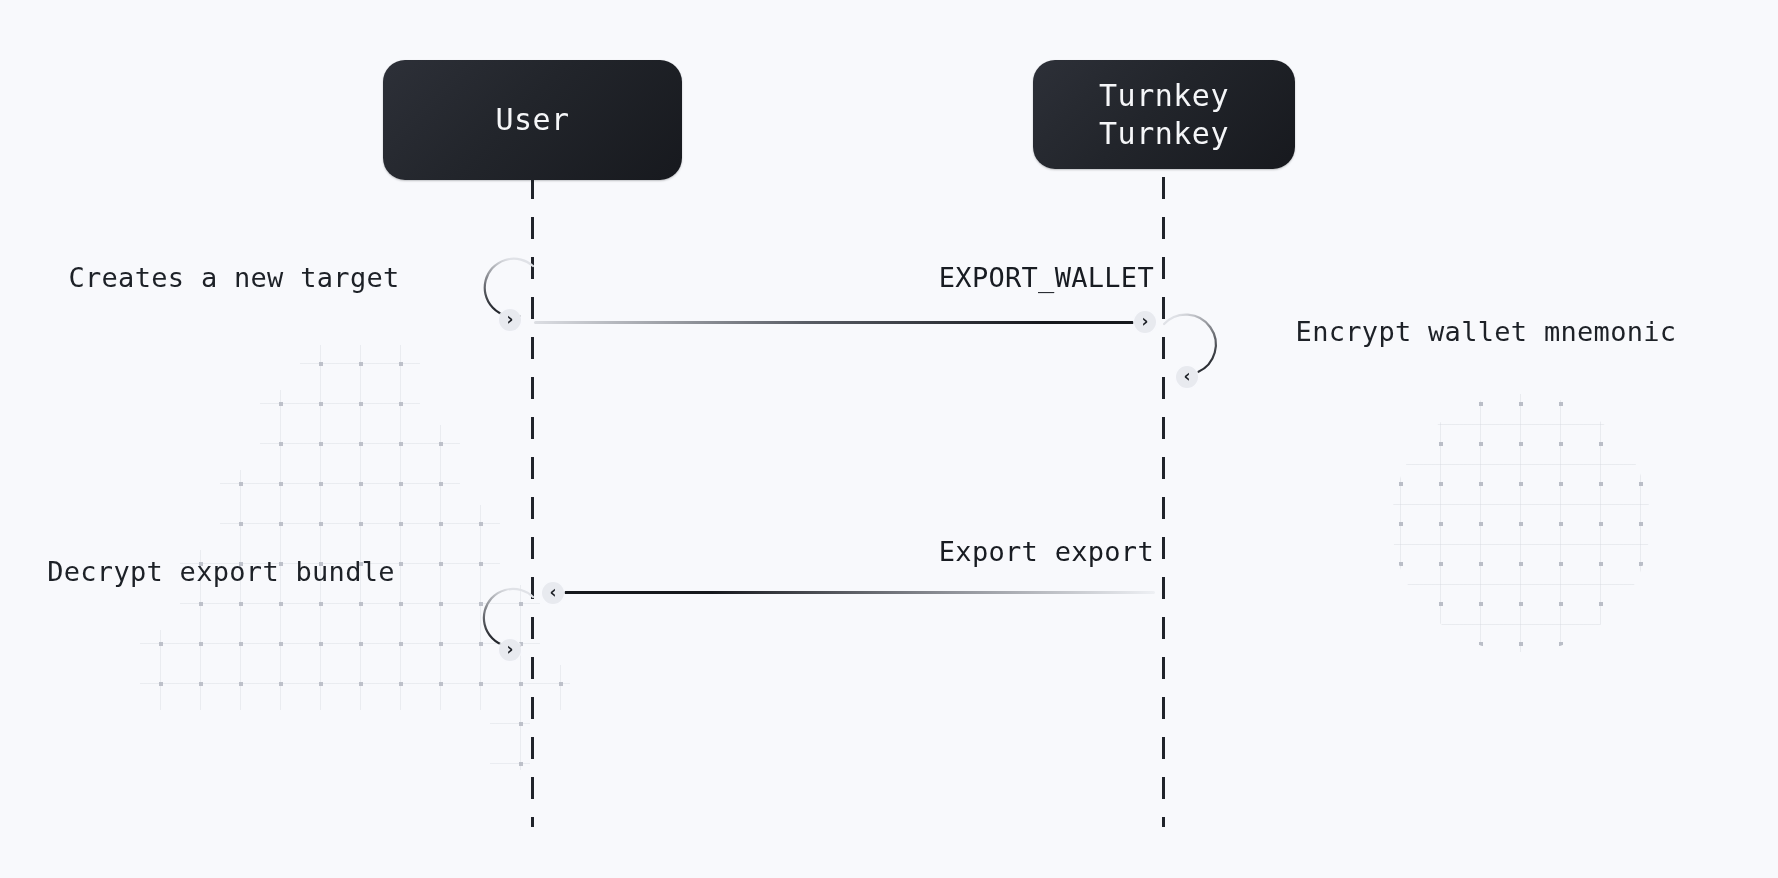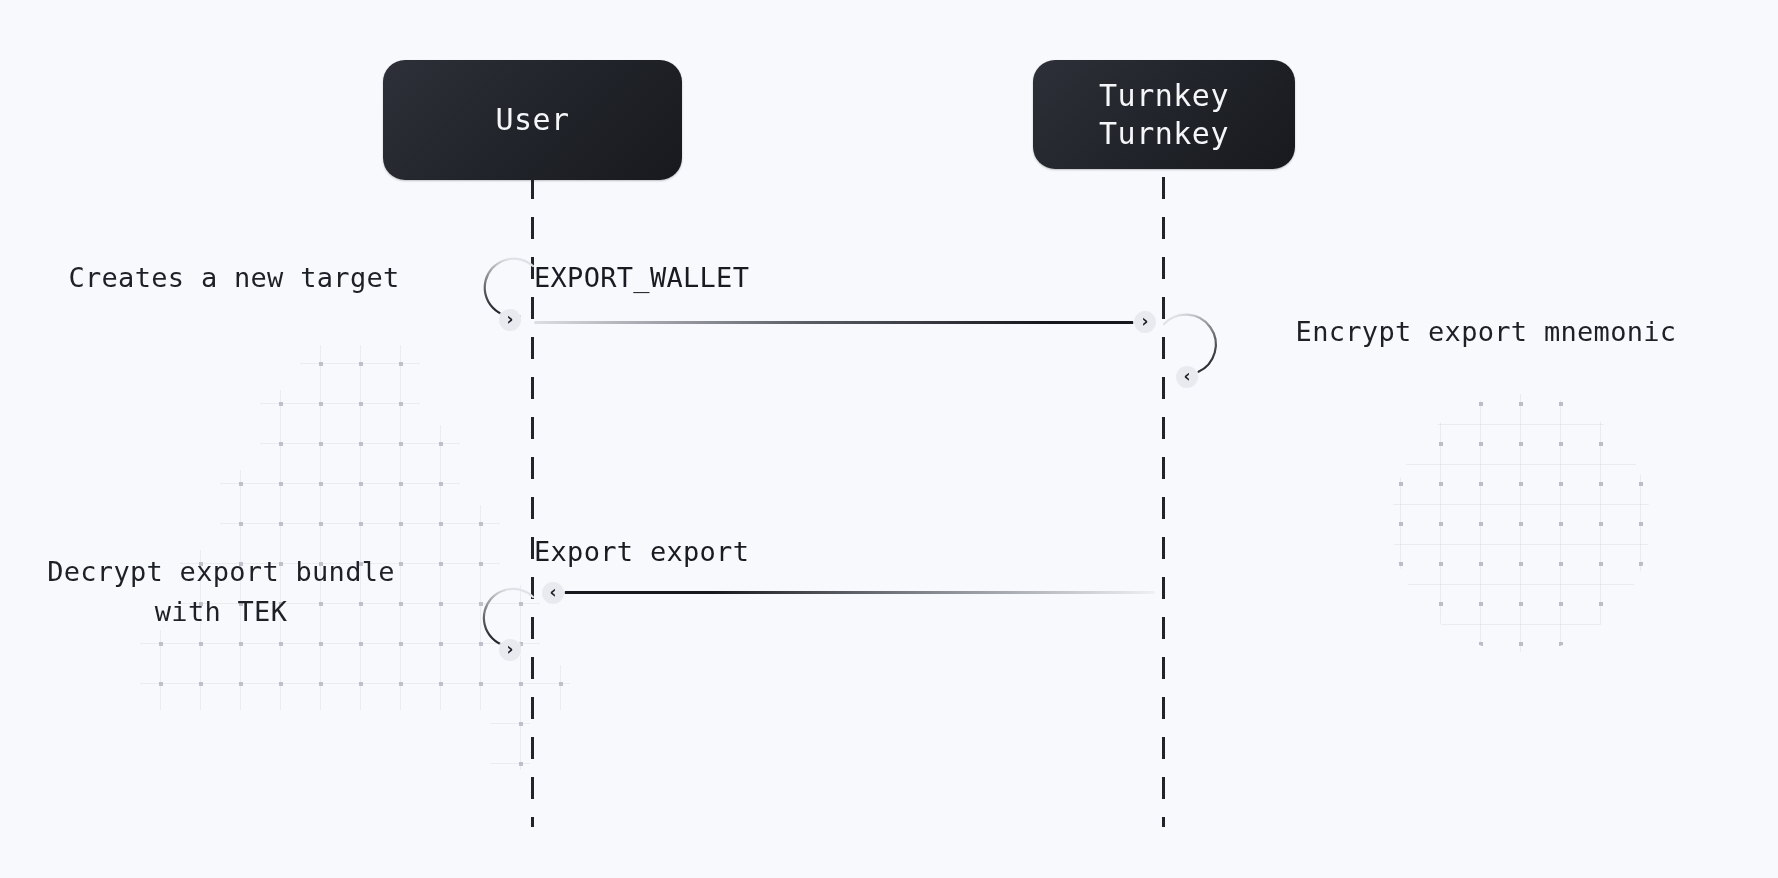--- a/index.html
+++ b/index.html
@@ -40,21 +40,21 @@
   
   .lifeline{
     position:absolute;width:3px;
     background:repeating-linear-gradient(180deg,#20232a 0 22px,transparent 22px 40px);
   }
   
   .msg-line{position:absolute;height:2.5px;border-radius:2px;}
   .msg-line.to-right{background:linear-gradient(90deg,#dcdee3 0%,#5a5e66 45%,#16181d 85%);}
   .msg-line.to-left{background:linear-gradient(90deg,#16181d 25%,#8d9097 65%,#eef0f4 100%);}
   .msg-label{
-    position:absolute;text-align:left;font-size:27px;color:#181c22;
+    position:absolute;text-align:right;font-size:27px;color:#181c22;
     letter-spacing:.3px;white-space:nowrap;
   }
   
   .annotation{
     position:absolute;text-align:center;font-size:27px;line-height:40px;
     color:#1d2127;letter-spacing:.3px;
   }
   .annotation span{display:block;white-space:nowrap;}
   
   .node{
@@ -127,20 +127,19 @@
     <span class="chev">‹</span>
   </div>
   <div class="node" style="left:499px;top:639px">
     <span class="chev">›</span>
   </div>
 
   <div class="annotation" style="left:44px;top:258px;width:380px">
     <span>Creates a new target</span>
   </div>
   <div class="annotation" style="left:1292px;top:312px;width:388px">
-    <span>Encrypt export mnemonic</span>
+    <span>Encrypt wallet mnemonic</span>
   </div>
   <div class="annotation" style="left:31px;top:552px;width:380px">
     <span>Decrypt export bundle</span>
-    <span>with TEK</span>
   </div>
 
 </div>
 
 </body></html>

